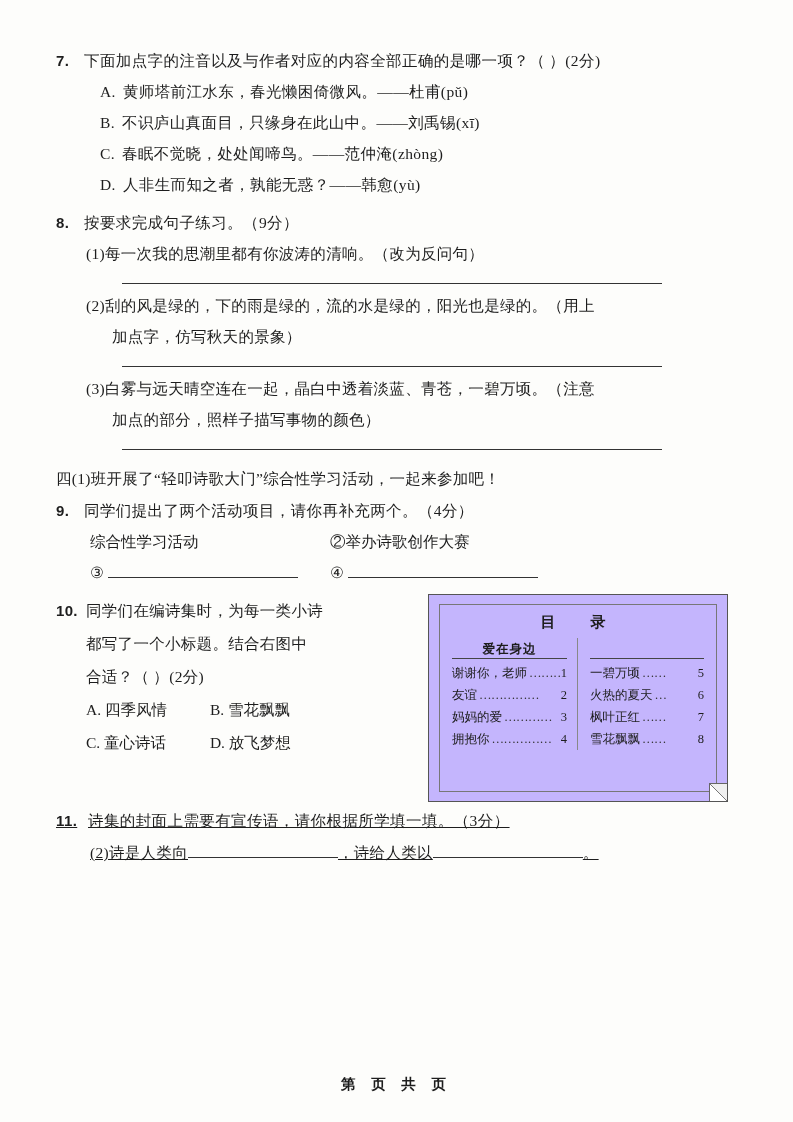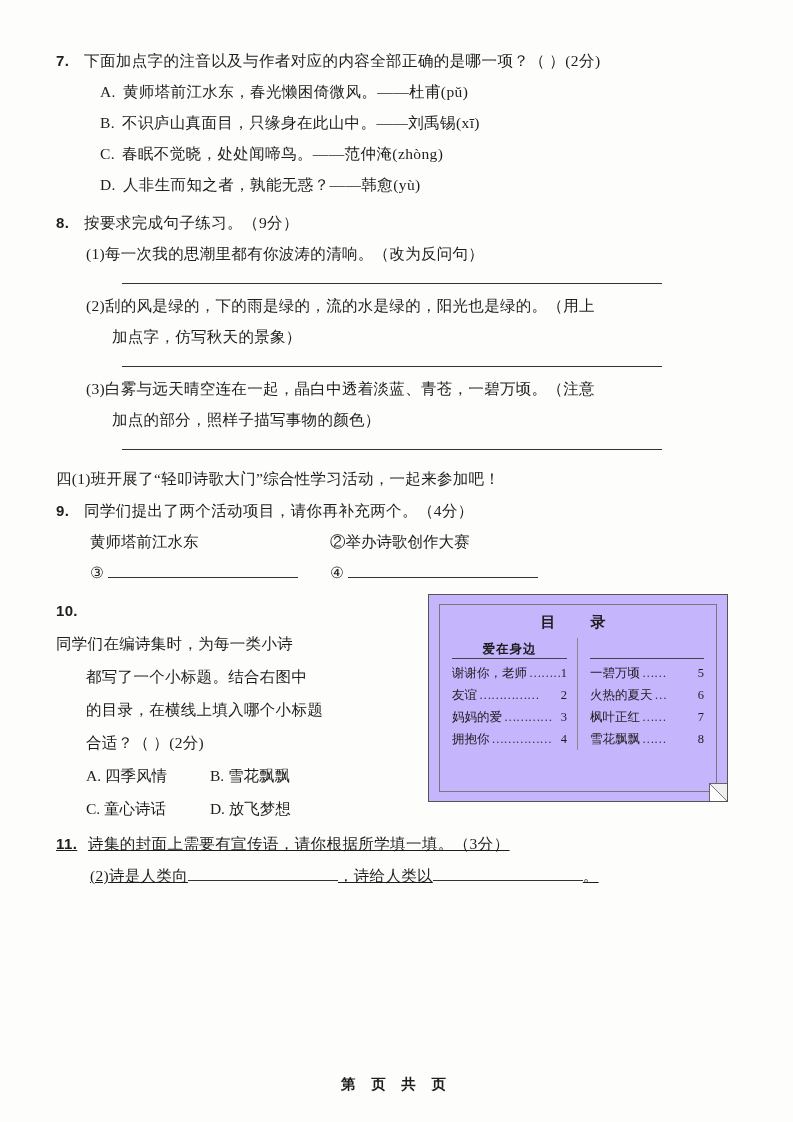--- a/index.html
+++ b/index.html
@@ -95,21 +95,20 @@
   }
   .q10text {
     width: 360px;
     flex: 0 0 360px;
   }
   .q10text .line {
     font-size: 15.5px;
     line-height: 33px;
     padding-left: 30px;
     letter-spacing: 0.3px;
-    flex-direction: column;
   }
   .q10text .line.first { padding-left: 0; }
   .q10opts {
     padding-left: 30px;
     font-size: 15.5px;
     line-height: 33px;
   }
   .q10opts span.a { display: inline-block; width: 120px; }
   .catalog {
     position: relative;
@@ -239,21 +238,21 @@
   </div>
 
   <div class="sec-head">四(1)班开展了“轻叩诗歌大门”综合性学习活动，一起来参加吧！</div>
 
   <div class="q">
     <div class="qline">
       <span class="qnum">9.</span>
       <span class="qbody">同学们提出了两个活动项目，请你再补充两个。（4分）</span>
     </div>
     <div class="two-col">
-      <div>黄师塔前江水东</div>
+      <div>综合性学习活动</div>
       <div>②举办诗歌创作大赛</div>
     </div>
     <div class="two-col" style="align-items:baseline;">
       <div>
         <span>③</span>
         <span class="ul" style="width:190px;"></span>
       </div>
       <div>
         <span>④</span>
         <span class="ul" style="width:190px;"></span>
@@ -262,21 +261,20 @@
   </div>
 
   <div class="q">
     <div class="q10wrap">
       <div class="q10text">
         <div class="line first" style="display:flex;">
           <span class="qnum" style="width:30px;flex:0 0 30px;">10.</span>
           <span>同学们在编诗集时，为每一类小诗</span>
         </div>
         <div class="line">都写了一个小标题。结合右图中</div>
-        <div class="line">的目录，在横线上填入哪个小标题</div>
         <div class="line">合适？（      ）(2分)</div>
         <div class="q10opts">
           <span class="a"><span>A.</span> <span>四季风情</span></span>
           <span><span>B.</span> <span>雪花飘飘</span></span>
         </div>
         <div class="q10opts">
           <span class="a"><span>C.</span> <span>童心诗话</span></span>
           <span><span>D.</span> <span>放飞梦想</span></span>
         </div>
       </div>

